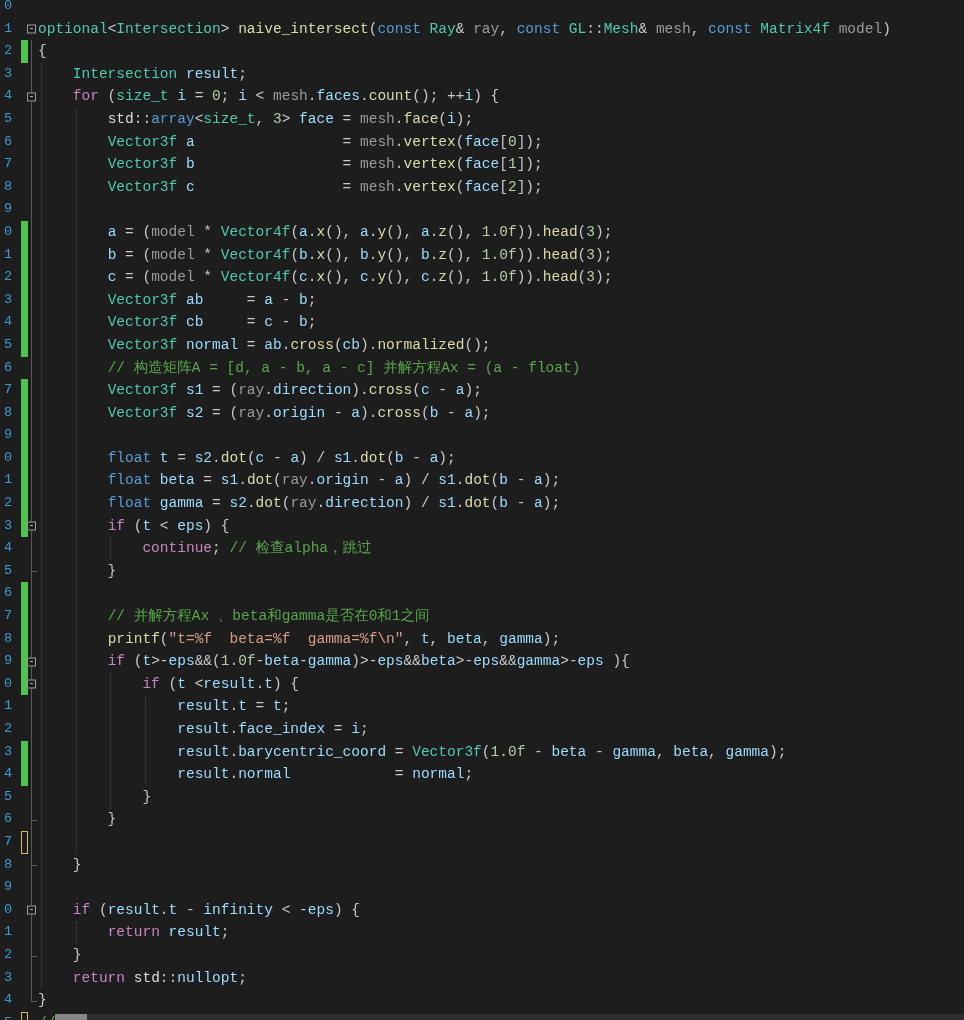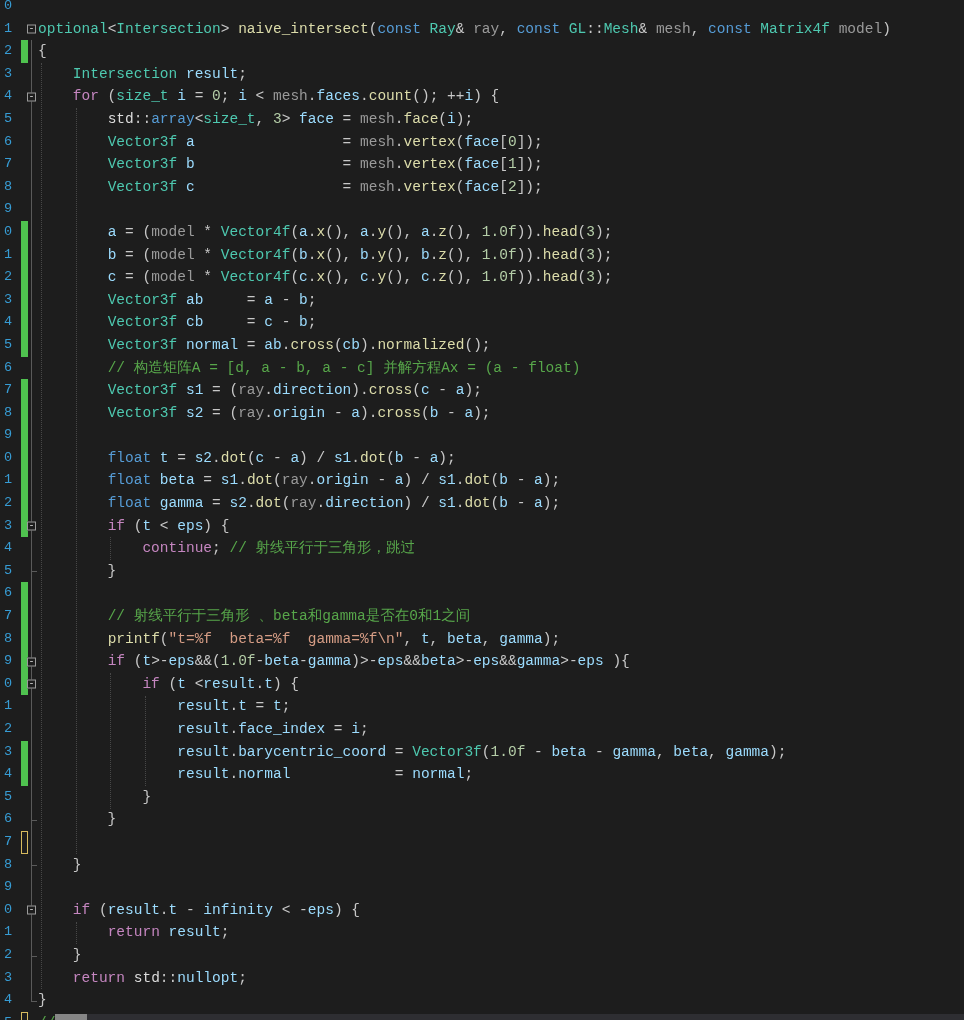--- a/index.html
+++ b/index.html
@@ -48,24 +48,24 @@
     <div class="row"><span class="ln" style="color: rgb(55, 156, 212);">4</span><span class="cbar green"></span><span class="foldcol"></span><span class="code"><span style="color: rgb(200, 200, 200);">        </span><span style="color: rgb(78, 201, 176);">Vector3f</span><span style="color: rgb(200, 200, 200);"> </span><span style="color: rgb(156, 220, 254);">cb</span><span style="color: rgb(200, 200, 200);">     = </span><span style="color: rgb(156, 220, 254);">c</span><span style="color: rgb(200, 200, 200);"> - </span><span style="color: rgb(156, 220, 254);">b</span><span style="color: rgb(200, 200, 200);">;</span></span></div>
     <div class="row"><span class="ln" style="color: rgb(55, 156, 212);">5</span><span class="cbar green"></span><span class="foldcol"></span><span class="code"><span style="color: rgb(200, 200, 200);">        </span><span style="color: rgb(78, 201, 176);">Vector3f</span><span style="color: rgb(200, 200, 200);"> </span><span style="color: rgb(156, 220, 254);">normal</span><span style="color: rgb(200, 200, 200);"> = </span><span style="color: rgb(156, 220, 254);">ab</span><span style="color: rgb(200, 200, 200);">.</span><span style="color: rgb(220, 220, 170);">cross</span><span style="color: rgb(200, 200, 200);">(</span><span style="color: rgb(156, 220, 254);">cb</span><span style="color: rgb(200, 200, 200);">).</span><span style="color: rgb(220, 220, 170);">normalized</span><span style="color: rgb(200, 200, 200);">();</span></span></div>
     <div class="row"><span class="ln" style="color: rgb(55, 156, 212);">6</span><span class="cbar"></span><span class="foldcol"></span><span class="code"><span style="color: rgb(200, 200, 200);">        </span><span style="color: rgb(87, 166, 74);">// 构造矩阵A = [d, a - b, a - c] 并解方程Ax = (a - float)</span></span></div>
     <div class="row"><span class="ln" style="color: rgb(55, 156, 212);">7</span><span class="cbar green"></span><span class="foldcol"></span><span class="code"><span style="color: rgb(200, 200, 200);">        </span><span style="color: rgb(78, 201, 176);">Vector3f</span><span style="color: rgb(200, 200, 200);"> </span><span style="color: rgb(156, 220, 254);">s1</span><span style="color: rgb(200, 200, 200);"> = (</span><span style="color: rgb(154, 154, 154);">ray</span><span style="color: rgb(200, 200, 200);">.</span><span style="color: rgb(156, 220, 254);">direction</span><span style="color: rgb(200, 200, 200);">).</span><span style="color: rgb(220, 220, 170);">cross</span><span style="color: rgb(200, 200, 200);">(</span><span style="color: rgb(156, 220, 254);">c</span><span style="color: rgb(200, 200, 200);"> - </span><span style="color: rgb(156, 220, 254);">a</span><span style="color: rgb(200, 200, 200);">);</span></span></div>
     <div class="row"><span class="ln" style="color: rgb(55, 156, 212);">8</span><span class="cbar green"></span><span class="foldcol"></span><span class="code"><span style="color: rgb(200, 200, 200);">        </span><span style="color: rgb(78, 201, 176);">Vector3f</span><span style="color: rgb(200, 200, 200);"> </span><span style="color: rgb(156, 220, 254);">s2</span><span style="color: rgb(200, 200, 200);"> = (</span><span style="color: rgb(154, 154, 154);">ray</span><span style="color: rgb(200, 200, 200);">.</span><span style="color: rgb(156, 220, 254);">origin</span><span style="color: rgb(200, 200, 200);"> - </span><span style="color: rgb(156, 220, 254);">a</span><span style="color: rgb(200, 200, 200);">).</span><span style="color: rgb(220, 220, 170);">cross</span><span style="color: rgb(200, 200, 200);">(</span><span style="color: rgb(156, 220, 254);">b</span><span style="color: rgb(200, 200, 200);"> - </span><span style="color: rgb(156, 220, 254);">a</span><span style="color: rgb(200, 200, 200);">);</span></span></div>
     <div class="row"><span class="ln" style="color: rgb(55, 156, 212);">9</span><span class="cbar green"></span><span class="foldcol"></span><span class="code"></span></div>
     <div class="row"><span class="ln" style="color: rgb(55, 156, 212);">0</span><span class="cbar green"></span><span class="foldcol"></span><span class="code"><span style="color: rgb(200, 200, 200);">        </span><span style="color: rgb(86, 156, 214);">float</span><span style="color: rgb(200, 200, 200);"> </span><span style="color: rgb(156, 220, 254);">t</span><span style="color: rgb(200, 200, 200);"> = </span><span style="color: rgb(156, 220, 254);">s2</span><span style="color: rgb(200, 200, 200);">.</span><span style="color: rgb(220, 220, 170);">dot</span><span style="color: rgb(200, 200, 200);">(</span><span style="color: rgb(156, 220, 254);">c</span><span style="color: rgb(200, 200, 200);"> - </span><span style="color: rgb(156, 220, 254);">a</span><span style="color: rgb(200, 200, 200);">) / </span><span style="color: rgb(156, 220, 254);">s1</span><span style="color: rgb(200, 200, 200);">.</span><span style="color: rgb(220, 220, 170);">dot</span><span style="color: rgb(200, 200, 200);">(</span><span style="color: rgb(156, 220, 254);">b</span><span style="color: rgb(200, 200, 200);"> - </span><span style="color: rgb(156, 220, 254);">a</span><span style="color: rgb(200, 200, 200);">);</span></span></div>
     <div class="row"><span class="ln" style="color: rgb(55, 156, 212);">1</span><span class="cbar green"></span><span class="foldcol"></span><span class="code"><span style="color: rgb(200, 200, 200);">        </span><span style="color: rgb(86, 156, 214);">float</span><span style="color: rgb(200, 200, 200);"> </span><span style="color: rgb(156, 220, 254);">beta</span><span style="color: rgb(200, 200, 200);"> = </span><span style="color: rgb(156, 220, 254);">s1</span><span style="color: rgb(200, 200, 200);">.</span><span style="color: rgb(220, 220, 170);">dot</span><span style="color: rgb(200, 200, 200);">(</span><span style="color: rgb(154, 154, 154);">ray</span><span style="color: rgb(200, 200, 200);">.</span><span style="color: rgb(156, 220, 254);">origin</span><span style="color: rgb(200, 200, 200);"> - </span><span style="color: rgb(156, 220, 254);">a</span><span style="color: rgb(200, 200, 200);">) / </span><span style="color: rgb(156, 220, 254);">s1</span><span style="color: rgb(200, 200, 200);">.</span><span style="color: rgb(220, 220, 170);">dot</span><span style="color: rgb(200, 200, 200);">(</span><span style="color: rgb(156, 220, 254);">b</span><span style="color: rgb(200, 200, 200);"> - </span><span style="color: rgb(156, 220, 254);">a</span><span style="color: rgb(200, 200, 200);">);</span></span></div>
     <div class="row"><span class="ln" style="color: rgb(55, 156, 212);">2</span><span class="cbar green"></span><span class="foldcol"></span><span class="code"><span style="color: rgb(200, 200, 200);">        </span><span style="color: rgb(86, 156, 214);">float</span><span style="color: rgb(200, 200, 200);"> </span><span style="color: rgb(156, 220, 254);">gamma</span><span style="color: rgb(200, 200, 200);"> = </span><span style="color: rgb(156, 220, 254);">s2</span><span style="color: rgb(200, 200, 200);">.</span><span style="color: rgb(220, 220, 170);">dot</span><span style="color: rgb(200, 200, 200);">(</span><span style="color: rgb(154, 154, 154);">ray</span><span style="color: rgb(200, 200, 200);">.</span><span style="color: rgb(156, 220, 254);">direction</span><span style="color: rgb(200, 200, 200);">) / </span><span style="color: rgb(156, 220, 254);">s1</span><span style="color: rgb(200, 200, 200);">.</span><span style="color: rgb(220, 220, 170);">dot</span><span style="color: rgb(200, 200, 200);">(</span><span style="color: rgb(156, 220, 254);">b</span><span style="color: rgb(200, 200, 200);"> - </span><span style="color: rgb(156, 220, 254);">a</span><span style="color: rgb(200, 200, 200);">);</span></span></div>
     <div class="row"><span class="ln" style="color: rgb(55, 156, 212);">3</span><span class="cbar green"></span><span class="foldcol"><span class="foldbox">-</span></span><span class="code"><span style="color: rgb(200, 200, 200);">        </span><span style="color: rgb(197, 134, 192);">if</span><span style="color: rgb(200, 200, 200);"> (</span><span style="color: rgb(156, 220, 254);">t</span><span style="color: rgb(200, 200, 200);"> &lt; </span><span style="color: rgb(156, 220, 254);">eps</span><span style="color: rgb(200, 200, 200);">) {</span></span></div>
-    <div class="row"><span class="ln" style="color: rgb(55, 156, 212);">4</span><span class="cbar"></span><span class="foldcol"></span><span class="code"><span style="color: rgb(200, 200, 200);">            </span><span style="color: rgb(197, 134, 192);">continue</span><span style="color: rgb(200, 200, 200);">; </span><span style="color: rgb(87, 166, 74);">// 射线平行于三角形，跳过</span></span></div>
+    <div class="row"><span class="ln" style="color: rgb(55, 156, 212);">4</span><span class="cbar"></span><span class="foldcol"></span><span class="code"><span style="color: rgb(200, 200, 200);">            </span><span style="color: rgb(197, 134, 192);">continue</span><span style="color: rgb(200, 200, 200);">; </span><span style="color: rgb(87, 166, 74);">// 检查alpha，跳过</span></span></div>
     <div class="row"><span class="ln" style="color: rgb(55, 156, 212);">5</span><span class="cbar"></span><span class="foldcol"></span><span class="code"><span style="color: rgb(200, 200, 200);">        }</span></span></div>
     <div class="row"><span class="ln" style="color: rgb(55, 156, 212);">6</span><span class="cbar green"></span><span class="foldcol"></span><span class="code"></span></div>
-    <div class="row"><span class="ln" style="color: rgb(55, 156, 212);">7</span><span class="cbar green"></span><span class="foldcol"></span><span class="code"><span style="color: rgb(200, 200, 200);">        </span><span style="color: rgb(87, 166, 74);">// 射线平行于三角形 、beta和gamma是否在0和1之间</span></span></div>
+    <div class="row"><span class="ln" style="color: rgb(55, 156, 212);">7</span><span class="cbar green"></span><span class="foldcol"></span><span class="code"><span style="color: rgb(200, 200, 200);">        </span><span style="color: rgb(87, 166, 74);">// 并解方程Ax 、beta和gamma是否在0和1之间</span></span></div>
     <div class="row"><span class="ln" style="color: rgb(55, 156, 212);">8</span><span class="cbar green"></span><span class="foldcol"></span><span class="code"><span style="color: rgb(200, 200, 200);">        </span><span style="color: rgb(220, 220, 170);">printf</span><span style="color: rgb(200, 200, 200);">(</span><span style="color: rgb(214, 157, 133);">"t=%f  beta=%f  gamma=%f\n"</span><span style="color: rgb(200, 200, 200);">, </span><span style="color: rgb(156, 220, 254);">t</span><span style="color: rgb(200, 200, 200);">, </span><span style="color: rgb(156, 220, 254);">beta</span><span style="color: rgb(200, 200, 200);">, </span><span style="color: rgb(156, 220, 254);">gamma</span><span style="color: rgb(200, 200, 200);">);</span></span></div>
     <div class="row"><span class="ln" style="color: rgb(55, 156, 212);">9</span><span class="cbar green"></span><span class="foldcol"><span class="foldbox">-</span></span><span class="code"><span style="color: rgb(200, 200, 200);">        </span><span style="color: rgb(197, 134, 192);">if</span><span style="color: rgb(200, 200, 200);"> (</span><span style="color: rgb(156, 220, 254);">t</span><span style="color: rgb(200, 200, 200);">&gt;-</span><span style="color: rgb(156, 220, 254);">eps</span><span style="color: rgb(200, 200, 200);">&amp;&amp;(</span><span style="color: rgb(181, 206, 168);">1.0f</span><span style="color: rgb(200, 200, 200);">-</span><span style="color: rgb(156, 220, 254);">beta</span><span style="color: rgb(200, 200, 200);">-</span><span style="color: rgb(156, 220, 254);">gamma</span><span style="color: rgb(200, 200, 200);">)&gt;-</span><span style="color: rgb(156, 220, 254);">eps</span><span style="color: rgb(200, 200, 200);">&amp;&amp;</span><span style="color: rgb(156, 220, 254);">beta</span><span style="color: rgb(200, 200, 200);">&gt;-</span><span style="color: rgb(156, 220, 254);">eps</span><span style="color: rgb(200, 200, 200);">&amp;&amp;</span><span style="color: rgb(156, 220, 254);">gamma</span><span style="color: rgb(200, 200, 200);">&gt;-</span><span style="color: rgb(156, 220, 254);">eps</span><span style="color: rgb(200, 200, 200);"> ){</span></span></div>
     <div class="row"><span class="ln" style="color: rgb(55, 156, 212);">0</span><span class="cbar green"></span><span class="foldcol"><span class="foldbox">-</span></span><span class="code"><span style="color: rgb(200, 200, 200);">            </span><span style="color: rgb(197, 134, 192);">if</span><span style="color: rgb(200, 200, 200);"> (</span><span style="color: rgb(156, 220, 254);">t</span><span style="color: rgb(200, 200, 200);"> &lt;</span><span style="color: rgb(156, 220, 254);">result</span><span style="color: rgb(200, 200, 200);">.</span><span style="color: rgb(156, 220, 254);">t</span><span style="color: rgb(200, 200, 200);">) {</span></span></div>
     <div class="row"><span class="ln" style="color: rgb(55, 156, 212);">1</span><span class="cbar"></span><span class="foldcol"></span><span class="code"><span style="color: rgb(200, 200, 200);">                </span><span style="color: rgb(156, 220, 254);">result</span><span style="color: rgb(200, 200, 200);">.</span><span style="color: rgb(156, 220, 254);">t</span><span style="color: rgb(200, 200, 200);"> = </span><span style="color: rgb(156, 220, 254);">t</span><span style="color: rgb(200, 200, 200);">;</span></span></div>
     <div class="row"><span class="ln" style="color: rgb(55, 156, 212);">2</span><span class="cbar"></span><span class="foldcol"></span><span class="code"><span style="color: rgb(200, 200, 200);">                </span><span style="color: rgb(156, 220, 254);">result</span><span style="color: rgb(200, 200, 200);">.</span><span style="color: rgb(156, 220, 254);">face_index</span><span style="color: rgb(200, 200, 200);"> = </span><span style="color: rgb(156, 220, 254);">i</span><span style="color: rgb(200, 200, 200);">;</span></span></div>
     <div class="row"><span class="ln" style="color: rgb(55, 156, 212);">3</span><span class="cbar green"></span><span class="foldcol"></span><span class="code"><span style="color: rgb(200, 200, 200);">                </span><span style="color: rgb(156, 220, 254);">result</span><span style="color: rgb(200, 200, 200);">.</span><span style="color: rgb(156, 220, 254);">barycentric_coord</span><span style="color: rgb(200, 200, 200);"> = </span><span style="color: rgb(78, 201, 176);">Vector3f</span><span style="color: rgb(200, 200, 200);">(</span><span style="color: rgb(181, 206, 168);">1.0f</span><span style="color: rgb(200, 200, 200);"> - </span><span style="color: rgb(156, 220, 254);">beta</span><span style="color: rgb(200, 200, 200);"> - </span><span style="color: rgb(156, 220, 254);">gamma</span><span style="color: rgb(200, 200, 200);">, </span><span style="color: rgb(156, 220, 254);">beta</span><span style="color: rgb(200, 200, 200);">, </span><span style="color: rgb(156, 220, 254);">gamma</span><span style="color: rgb(200, 200, 200);">);</span></span></div>
     <div class="row"><span class="ln" style="color: rgb(55, 156, 212);">4</span><span class="cbar green"></span><span class="foldcol"></span><span class="code"><span style="color: rgb(200, 200, 200);">                </span><span style="color: rgb(156, 220, 254);">result</span><span style="color: rgb(200, 200, 200);">.</span><span style="color: rgb(156, 220, 254);">normal</span><span style="color: rgb(200, 200, 200);">            = </span><span style="color: rgb(156, 220, 254);">normal</span><span style="color: rgb(200, 200, 200);">;</span></span></div>
     <div class="row"><span class="ln" style="color: rgb(55, 156, 212);">5</span><span class="cbar"></span><span class="foldcol"></span><span class="code"><span style="color: rgb(200, 200, 200);">            }</span></span></div>
     <div class="row"><span class="ln" style="color: rgb(55, 156, 212);">6</span><span class="cbar"></span><span class="foldcol"></span><span class="code"><span style="color: rgb(200, 200, 200);">        }</span></span></div>
     <div class="row"><span class="ln" style="color: rgb(55, 156, 212);">7</span><span class="cbar yellow"></span><span class="foldcol"></span><span class="code"></span></div>

